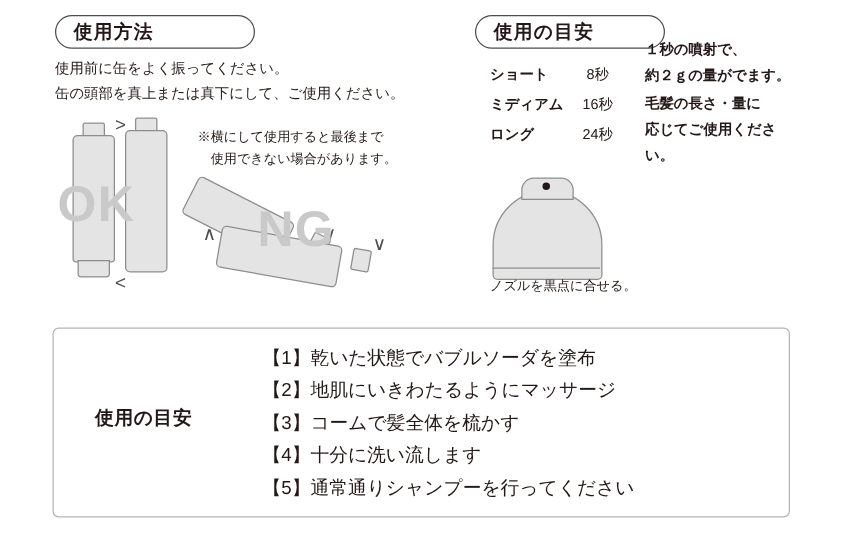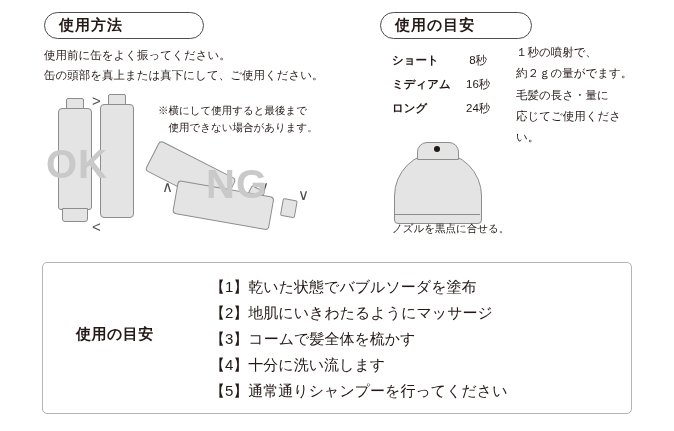--- a/index.html
+++ b/index.html
@@ -150,25 +150,26 @@
     color: #231815;
   }
   .timing table { border-collapse: collapse; }
   .timing td { padding: 0 0 0 0; font-size: 11.5px; }
   .timing td.lbl { width: 74px; font-weight: bold; }
   .timing td.val { text-align: center; }
 
   .guide-note {
     position: absolute;
     left: 516px;
-    top: 42px;
+    top: 30px;
     width: 120px;
     font-size: 11.5px;
     line-height: 1.85;
     color: #231815;
+    font-weight: bold;
   }
 
   
   .cap-outer {
     position: absolute;
     left: 394px;
     top: 152px;
     width: 86px;
     height: 70px;
     background: #e4e4e4;

